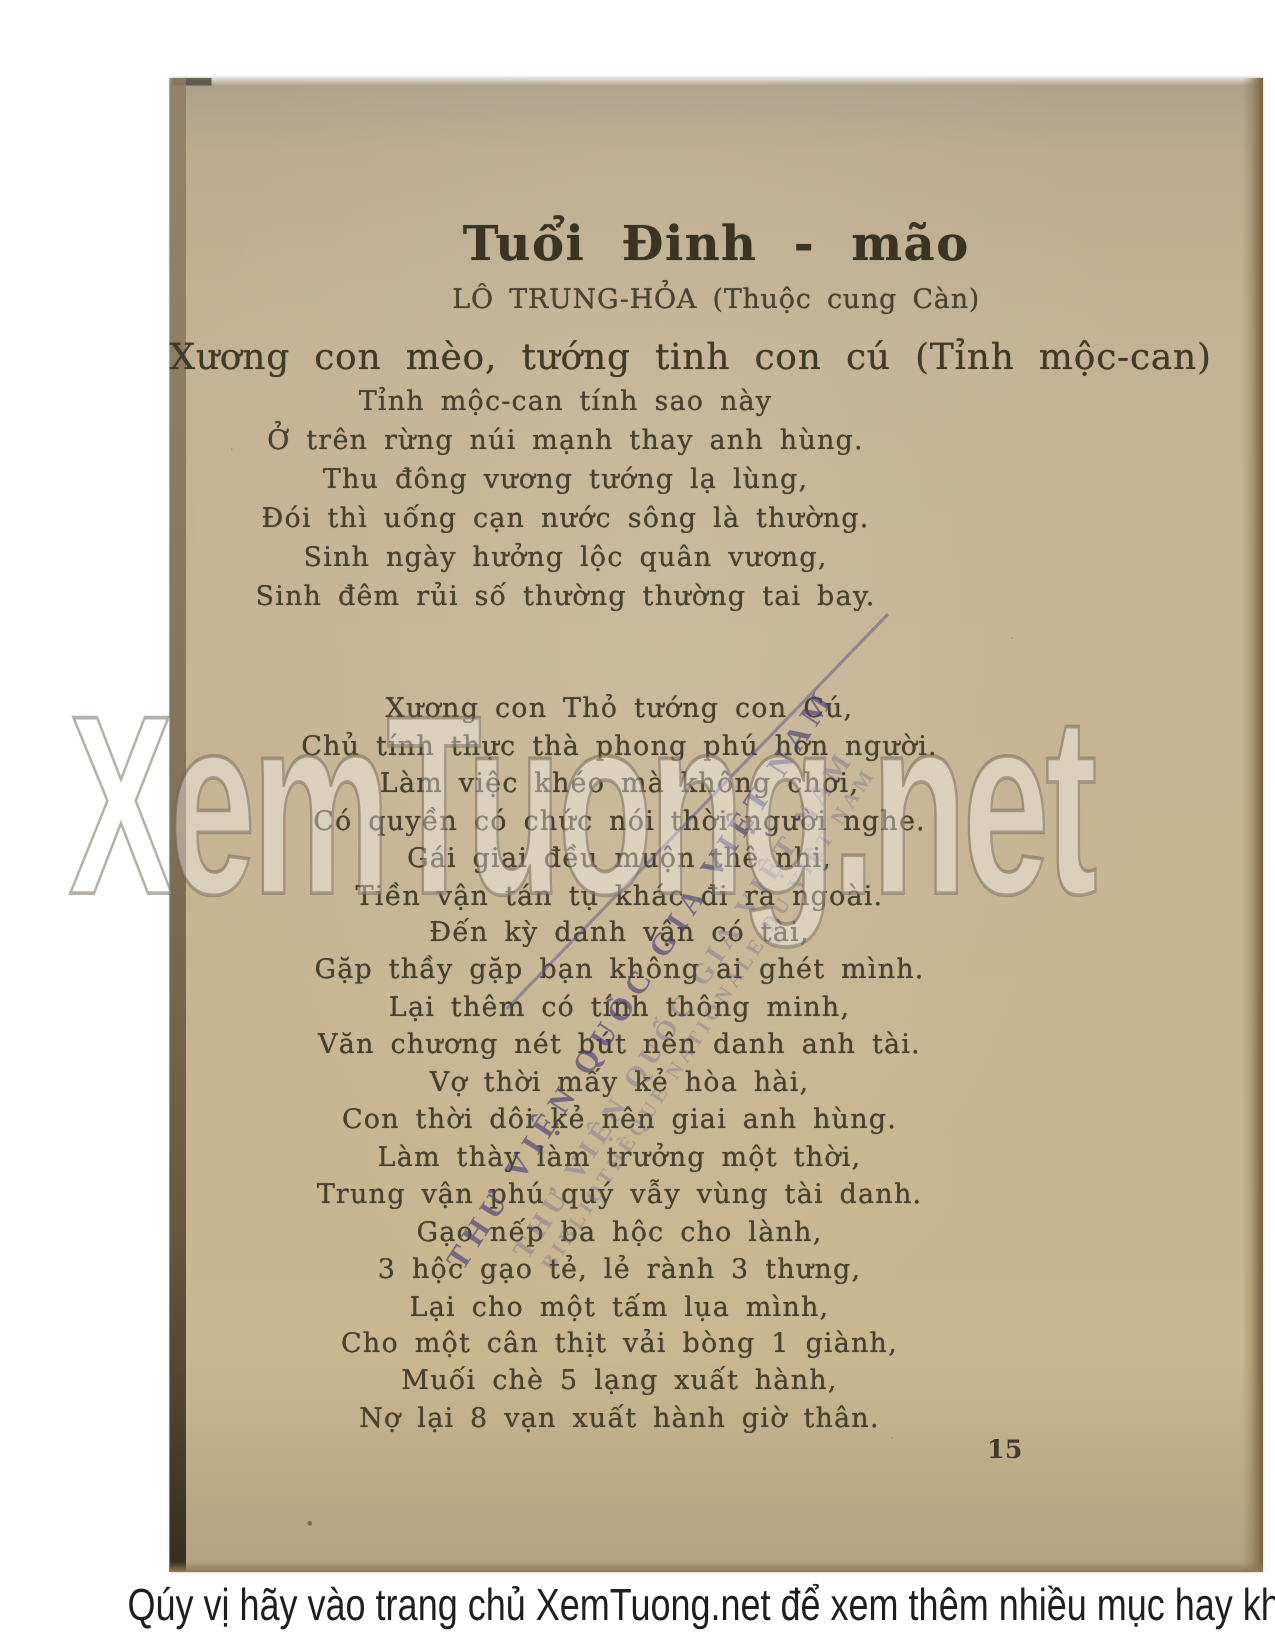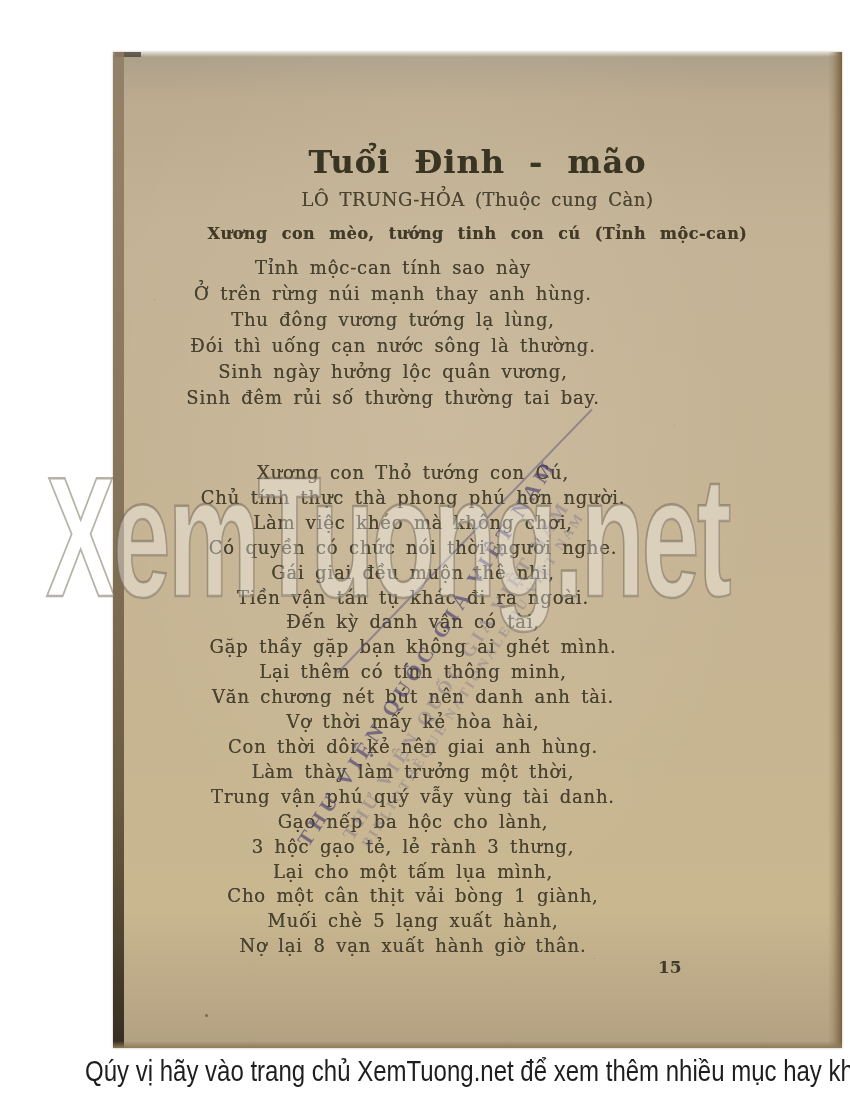--- a/index.html
+++ b/index.html
@@ -33,25 +33,25 @@
       560px 372px 0 -1px rgba(70,55,35,.28),
       480px 905px 0 -1px rgba(70,55,35,.3),
       180px 700px 0 -1.5px rgba(70,55,35,.25);}
 
   
   .ink{color:#474130;text-shadow:0 0 0.6px rgba(70,62,45,0.75);}
   .page-title{position:absolute;left:0;top:91px;width:100%;text-align:center;
     font-size:32px;font-weight:bold;color:#3a3423;letter-spacing:1px;word-spacing:12px;margin:0;}
   .page-subtitle{position:absolute;left:0;top:137px;width:100%;text-align:center;
     font-size:18px;font-weight:normal;color:#4a4332;letter-spacing:0.5px;word-spacing:4px;margin:0;}
-  .page-heading{position:absolute;left:0;top:172px;width:100%;text-align:center;
-    font-size:16px;font-weight:bold;color:#413a28;letter-spacing:0.5px;word-spacing:8px;margin:0;}
+  .page-heading{position:absolute;left:0;top:172px;width:100%;text-align:left;
+    font-size:24px;font-weight:normal;color:#413a28;letter-spacing:0.5px;word-spacing:8px;margin:0;}
 
   .stanza{position:absolute;font-size:18px;letter-spacing:0.8px;word-spacing:4px;}
-  .stanza-1{left:16px;top:203px;width:528px;line-height:26px;}
+  .stanza-1{left:0;top:203px;width:528px;line-height:26px;}
   .stanza-2{left:35px;top:390px;width:530px;line-height:24.9px;margin-top:19px;}
   .poem-line{text-align:center;white-space:nowrap;}
 
   .page-number{position:absolute;left:545px;top:893px;font-size:17px;font-weight:bold;color:#3f3a2c;margin-top:12px;}
 
   
   .stamp-rule{position:absolute;left:224px;top:620px;width:366px;height:1.6px;
     background:rgba(90,82,128,0.5);transform:rotate(-46deg);transform-origin:0 0;}
   .stamp-text{position:absolute;white-space:nowrap;text-align:center;
     font-family:"Liberation Serif", serif;font-weight:bold;transform-origin:center;}

